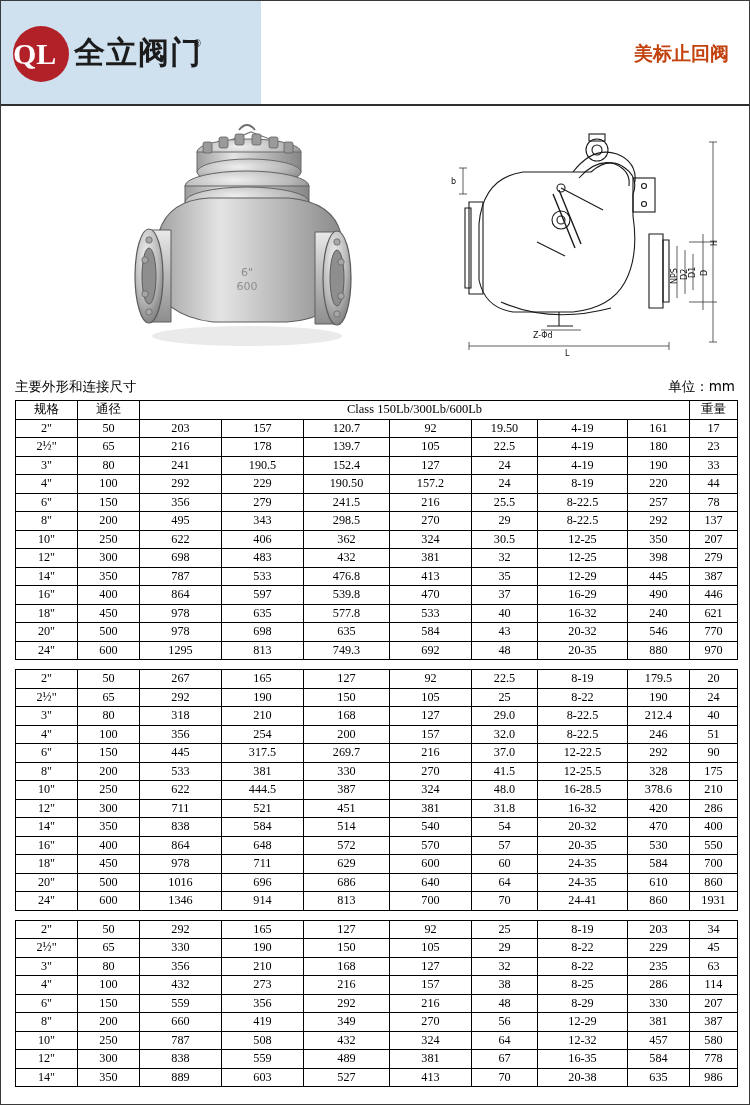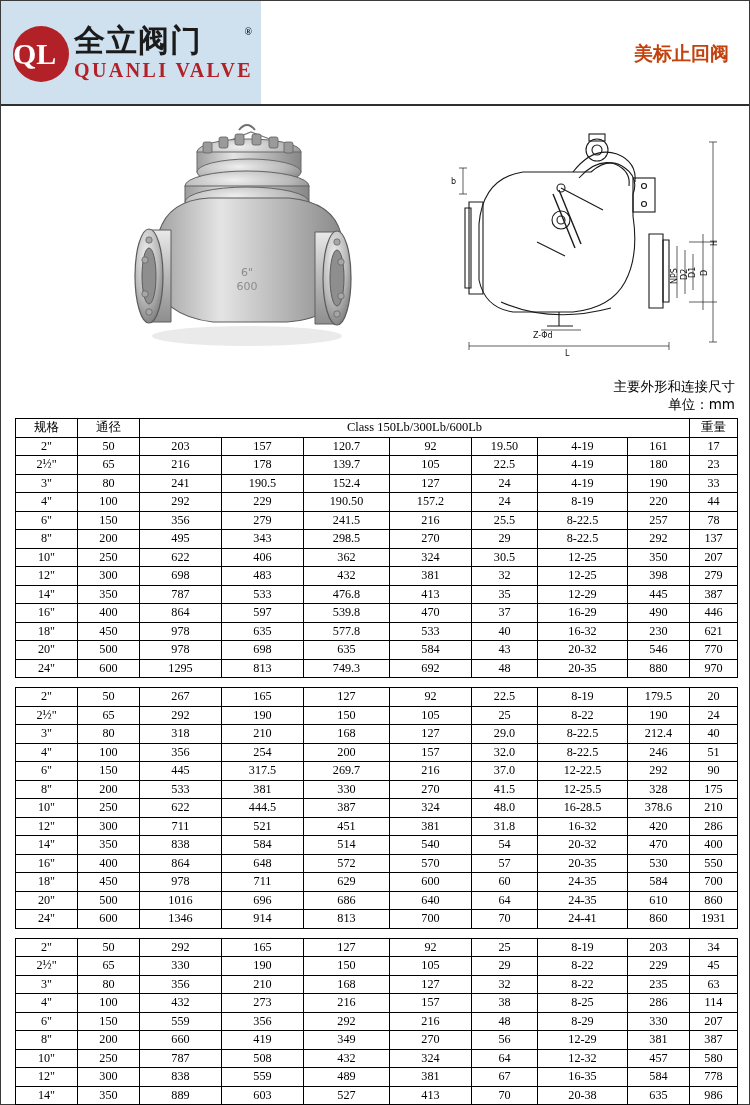--- a/index.html
+++ b/index.html
@@ -104,21 +104,20 @@
   }
 
   
   .caption-row{
     display:flex;
     justify-content:space-between;
     align-items:flex-end;
     padding:0 14px 4px 14px;
     font-size:13.5px;
     font-family:"DejaVu Sans", sans-serif;
-    flex-direction:column;
   }
 
   
   .tbl-wrap{padding:0 14px;}
   table.spec{
     border-collapse:collapse;
     width:722px;
     table-layout:fixed;
     font-size:12.2px;
     font-family:"Liberation Serif", serif;
@@ -153,21 +152,20 @@
   <div class="header">
     <div class="logo-box">
       <div class="logo-mark">
         <span>QL</span>
       </div>
       <div class="logo-text">
         <div class="logo-cn" style="position:relative;display:inline-block;font-family:Liberation Serif, serif;">
           <span>全立阀门</span>
           <span class="reg-mark">®</span>
         </div>
-        <div class="logo-en">QUANLI VALVE</div>
       </div>
     </div>
     <div class="header-title">美标止回阀</div>
     <div class="header-rule"></div>
   </div>
 
   <div class="drawings">
 
     <svg class="photo" viewBox="0 0 330 252">
       <defs>
@@ -449,21 +447,21 @@
           </tr>
           <tr>
             <td>18"</td>
             <td>450</td>
             <td>978</td>
             <td>635</td>
             <td>577.8</td>
             <td>533</td>
             <td>40</td>
             <td>16-32</td>
-            <td>230</td>
+            <td>240</td>
             <td>621</td>
           </tr>
           <tr>
             <td>20"</td>
             <td>500</td>
             <td>978</td>
             <td>698</td>
             <td>635</td>
             <td>584</td>
             <td>43</td>

